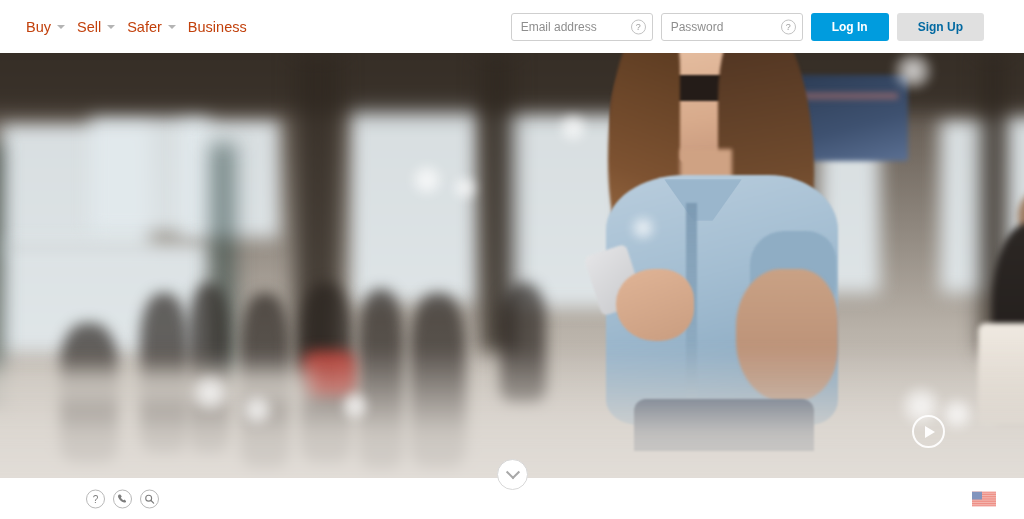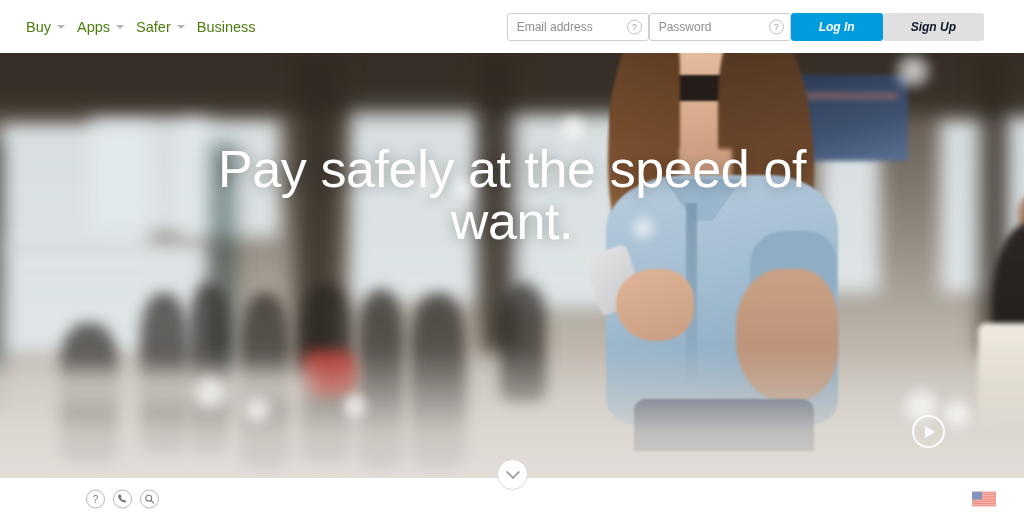--- a/index.html
+++ b/index.html
@@ -41,40 +41,41 @@
   .nav {
     display: flex;
     align-items: center;
     margin-left: 21px;
     gap: 2px;
   }
   .nav-item {
     display: flex;
     align-items: center;
     font-size: 14.5px;
-    color: #4d7c0f;
+    color: #c2410c;
     padding: 4px 5px;
     cursor: pointer;
     white-space: nowrap;
   }
   .nav-caret {
     display: inline-block;
     width: 0; height: 0;
     margin-left: 6px;
     border-left: 4px solid transparent;
     border-right: 4px solid transparent;
     border-top: 4px solid #b4b4b4;
   }
 
   .header-right {
     position: absolute;
     right: 40px;
     top: 13px;
     display: flex;
     align-items: center;
+    gap: 8px;
   }
 
   .field {
     position: relative;
     width: 142px;
     height: 28px;
     border: 1px solid #cfcfcf;
     border-radius: 3px;
     background: #fff;
   }
@@ -108,26 +109,25 @@
   }
 
   .btn {
     height: 28px;
     border: 0;
     border-radius: 3px;
     font-family: "Liberation Sans", sans-serif;
     font-size: 12px;
     font-weight: bold;
     cursor: pointer;
-    padding: 0 28px;
+    padding: 0 21px;
     white-space: nowrap;
-    font-style: italic;
   }
   .btn-login { background: #009cde; color: #fff; }
-  .btn-signup { background: #e0e0e0; color: #0f172a; }
+  .btn-signup { background: #e0e0e0; color: #0369a1; }
 
   
   .hero {
     position: absolute;
     top: 53px; left: 0;
     width: 1024px;
     height: 425px;
     overflow: hidden;
     background: #6d6257;
   }
@@ -419,21 +419,21 @@
 
   <div class="header">
 
 
     <div class="nav">
       <div class="nav-item">
         <span>Buy</span>
         <span class="nav-caret"></span>
       </div>
       <div class="nav-item">
-        <span>Apps</span>
+        <span>Sell</span>
         <span class="nav-caret"></span>
       </div>
       <div class="nav-item">
         <span>Safer</span>
         <span class="nav-caret"></span>
       </div>
       <div class="nav-item">
         <span>Business</span>
       </div>
     </div>
@@ -524,21 +524,20 @@
       <div class="bokeh" style="left:690px; top:222px; width:26px; height:26px;"></div>
       <div class="bokeh" style="left:250px; top:380px; width:40px; height:40px;"></div>
       <div class="bokeh" style="left:300px; top:400px; width:34px; height:34px;"></div>
       <div class="bokeh" style="left:400px; top:398px; width:30px; height:30px;"></div>
       <div class="bokeh" style="left:950px; top:60px;  width:46px; height:36px;"></div>
       <div class="bokeh" style="left:960px; top:392px; width:42px; height:42px;"></div>
       <div class="bokeh" style="left:1000px;top:404px; width:34px; height:34px;"></div>
     </div>
 
     <div class="hero-inner">
-      <h1 class="hero-title">Pay safely at the speed of want.</h1>
     </div>
 
     <div class="play-btn">
       <span class="play-tri"></span>
     </div>
   </div>
 
   <div class="bottombar">
 
     <div class="bb-icons">

